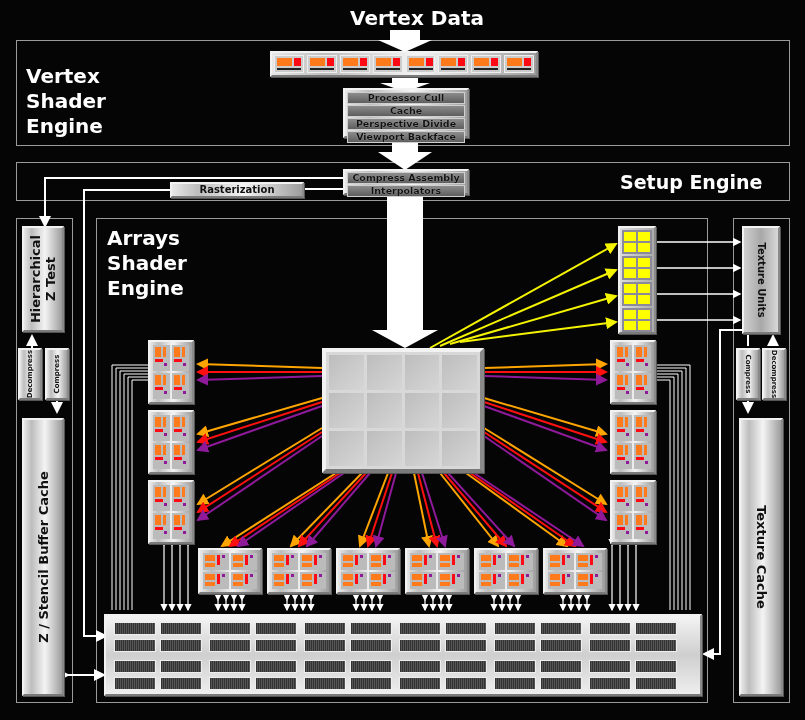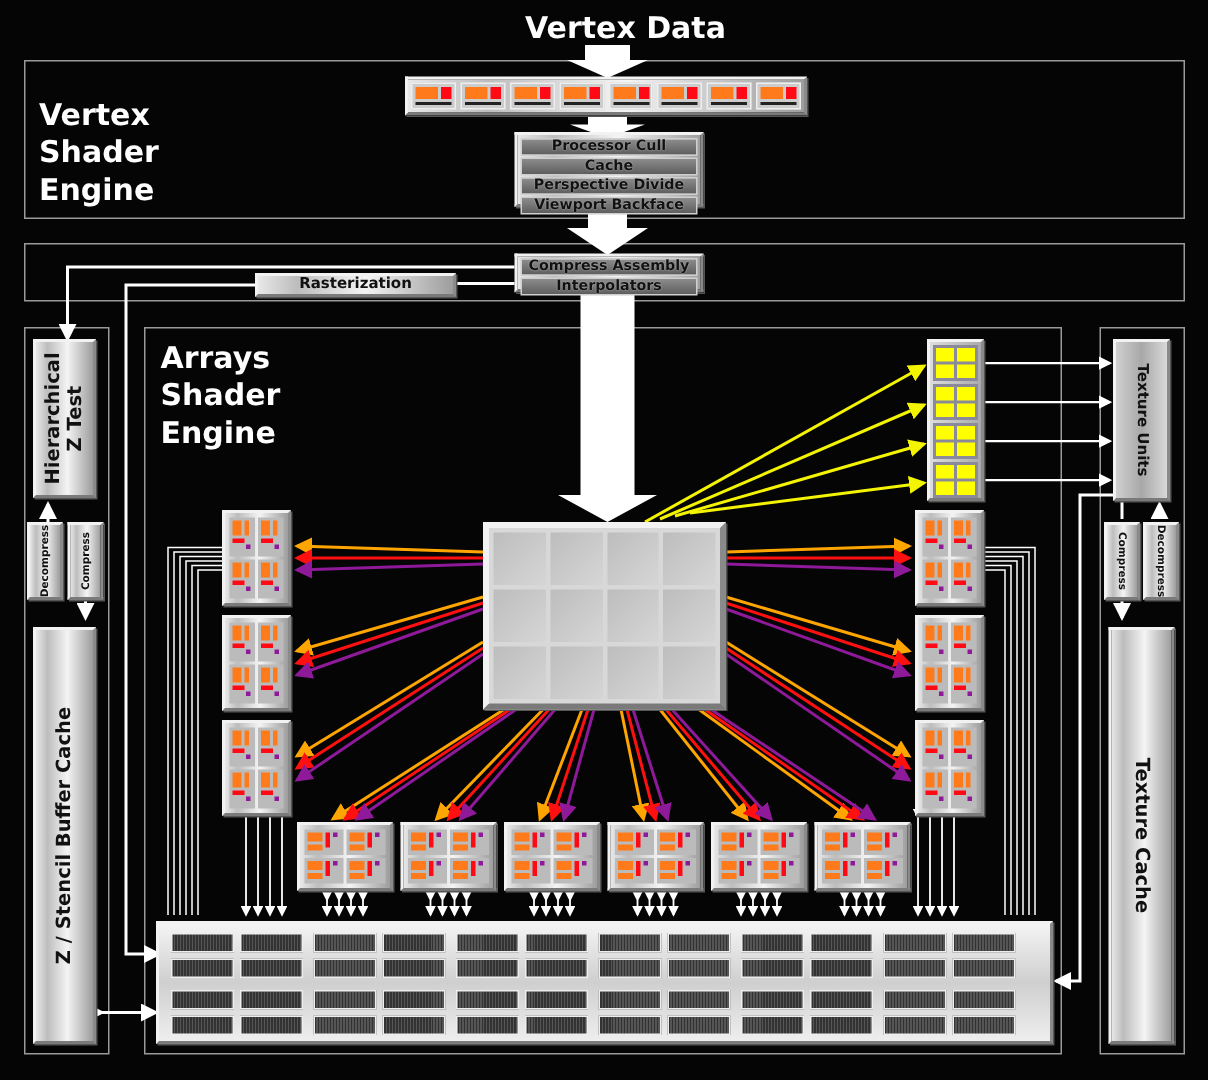--- a/index.html
+++ b/index.html
@@ -28,20 +28,21 @@
   <div class="frame" style="left:96px;top:218px;width:612px;height:485px;"></div>
   <div class="frame" style="left:16px;top:218px;width:57px;height:485px;"></div>
   <div class="frame" style="left:733px;top:218px;width:57px;height:485px;"></div>
 
   <div class="big-label" style="left:350px;top:6px;font-size:20px;">Vertex Data</div>
   <div class="big-label" style="left:26px;top:64px;">
     <div>Vertex</div>
     <div>Shader</div>
     <div>Engine</div>
   </div>
+  <div class="big-label" style="left:620px;top:170px;font-size:19px;">Setup Engine</div>
   <div class="big-label" style="left:107px;top:226px;">
     <div>Arrays</div>
     <div>Shader</div>
     <div>Engine</div>
   </div>
 
   <svg id="wires" width="805" height="720" style="position:absolute;left:0;top:0;">
     <defs>
       <marker id="ah-w" markerWidth="6" markerHeight="6" refX="5" refY="3" orient="auto">
           <path d="M0,0 L6,3 L0,6 z" fill="#fff"></path>

